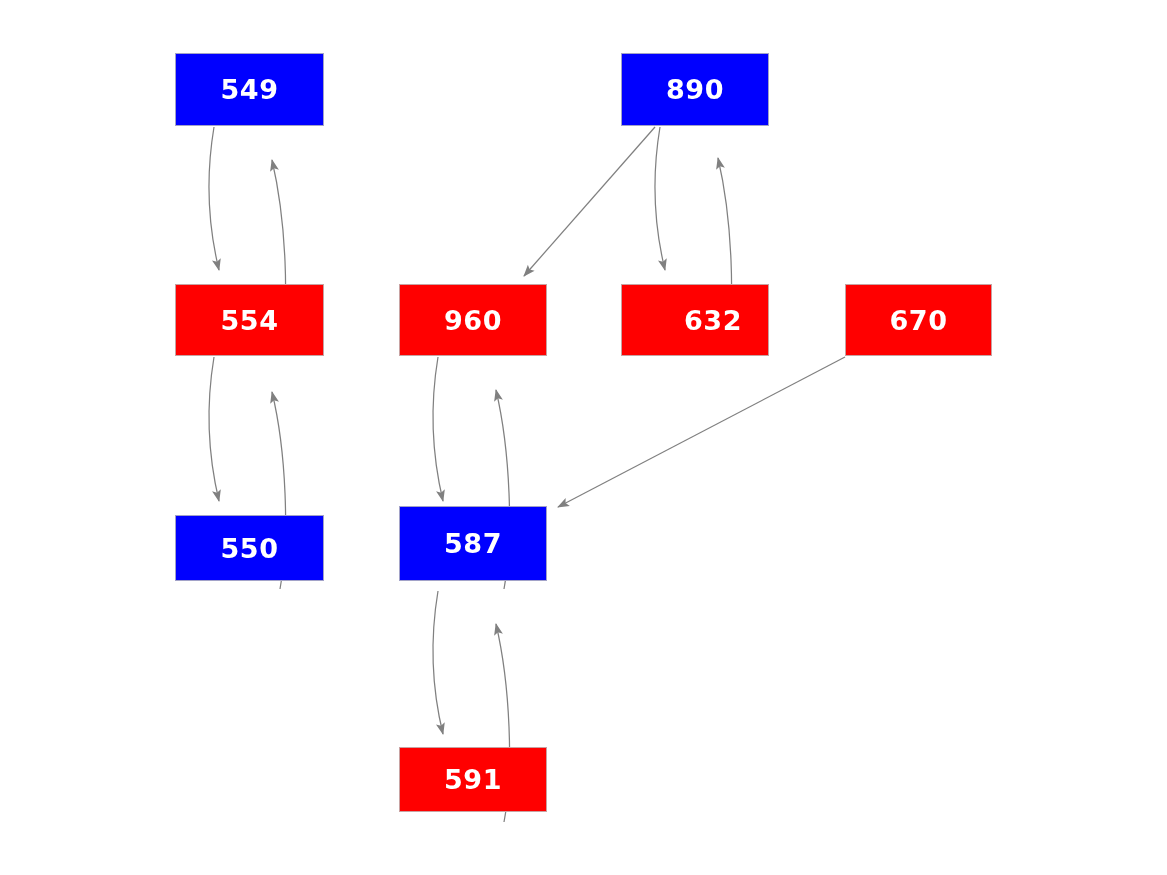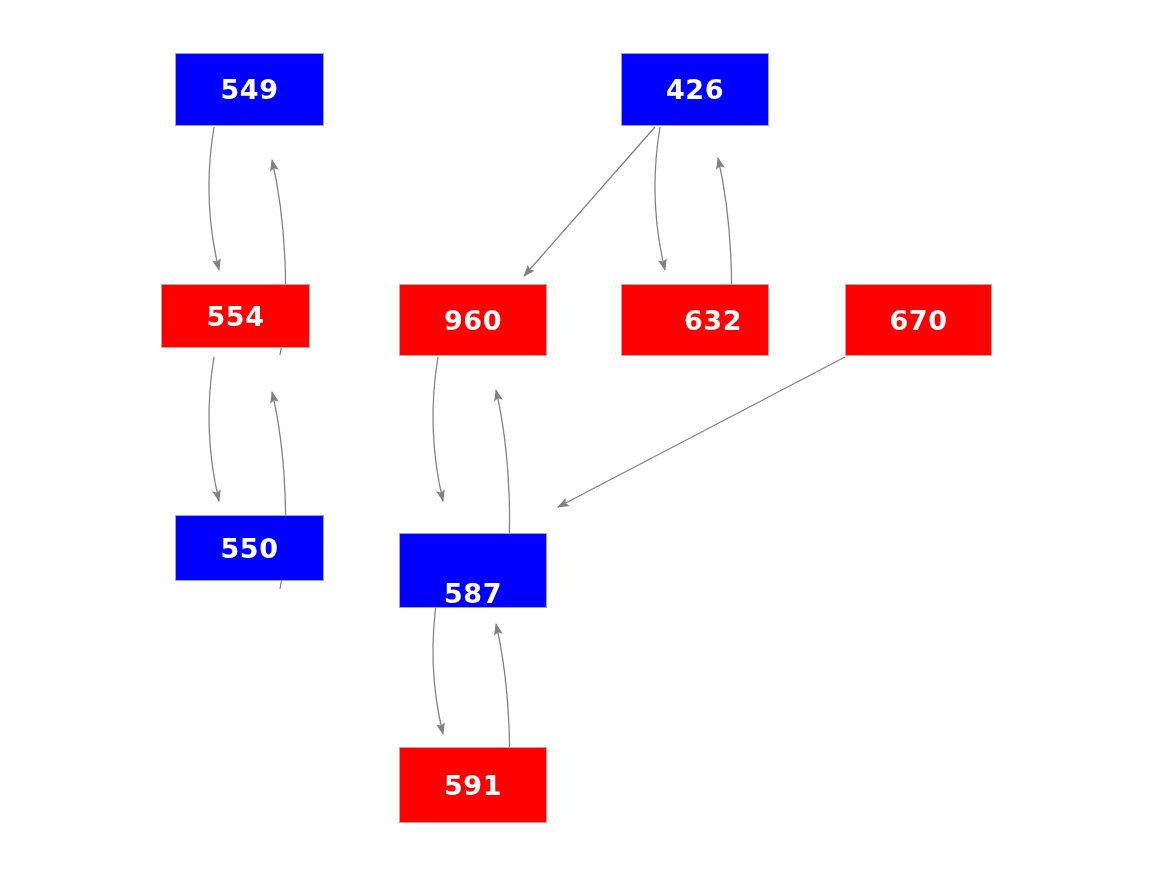--- a/index.html
+++ b/index.html
@@ -79,44 +79,44 @@
       <path d="M845,357 L558,507" marker-end="url(#arrowhead)"></path>
 
     </g>
   </svg>
 
   <div class="graph-node" style="left:175px; top:53px; width:149px; height:73px; background:#0000FF;">
     <span class="node-label">549</span>
   </div>
 
   <div class="graph-node" style="left:621px; top:53px; width:148px; height:73px; background:#0000FF;">
-    <span class="node-label">426</span>
+    <span class="node-label">890</span>
   </div>
 
-  <div class="graph-node" style="left:161px; top:284px; width:149px; height:64px; background:#FF0000;">
+  <div class="graph-node" style="left:175px; top:284px; width:149px; height:72px; background:#FF0000;">
     <span class="node-label">554</span>
   </div>
 
   <div class="graph-node" style="left:399px; top:284px; width:148px; height:72px; background:#FF0000;">
     <span class="node-label">960</span>
   </div>
 
   <div class="graph-node" style="left:621px; top:284px; width:148px; height:72px; background:#FF0000;padding-left:36px;">
     <span class="node-label">632</span>
   </div>
 
   <div class="graph-node" style="left:845px; top:284px; width:147px; height:72px; background:#FF0000;">
     <span class="node-label">670</span>
   </div>
 
   <div class="graph-node" style="left:175px; top:515px; width:149px; height:66px; background:#0000FF;">
     <span class="node-label">550</span>
   </div>
 
-  <div class="graph-node" style="left:399px; top:533px; width:148px; height:75px; background:#0000FF;align-items:flex-end;">
+  <div class="graph-node" style="left:399px; top:506px; width:148px; height:75px; background:#0000FF;">
     <span class="node-label">587</span>
   </div>
 
-  <div class="graph-node" style="left:399px; top:747px; width:148px; height:76px; background:#FF0000;">
+  <div class="graph-node" style="left:399px; top:747px; width:148px; height:65px; background:#FF0000;">
     <span class="node-label">591</span>
   </div>
 
 </div>
 
 </body></html>

